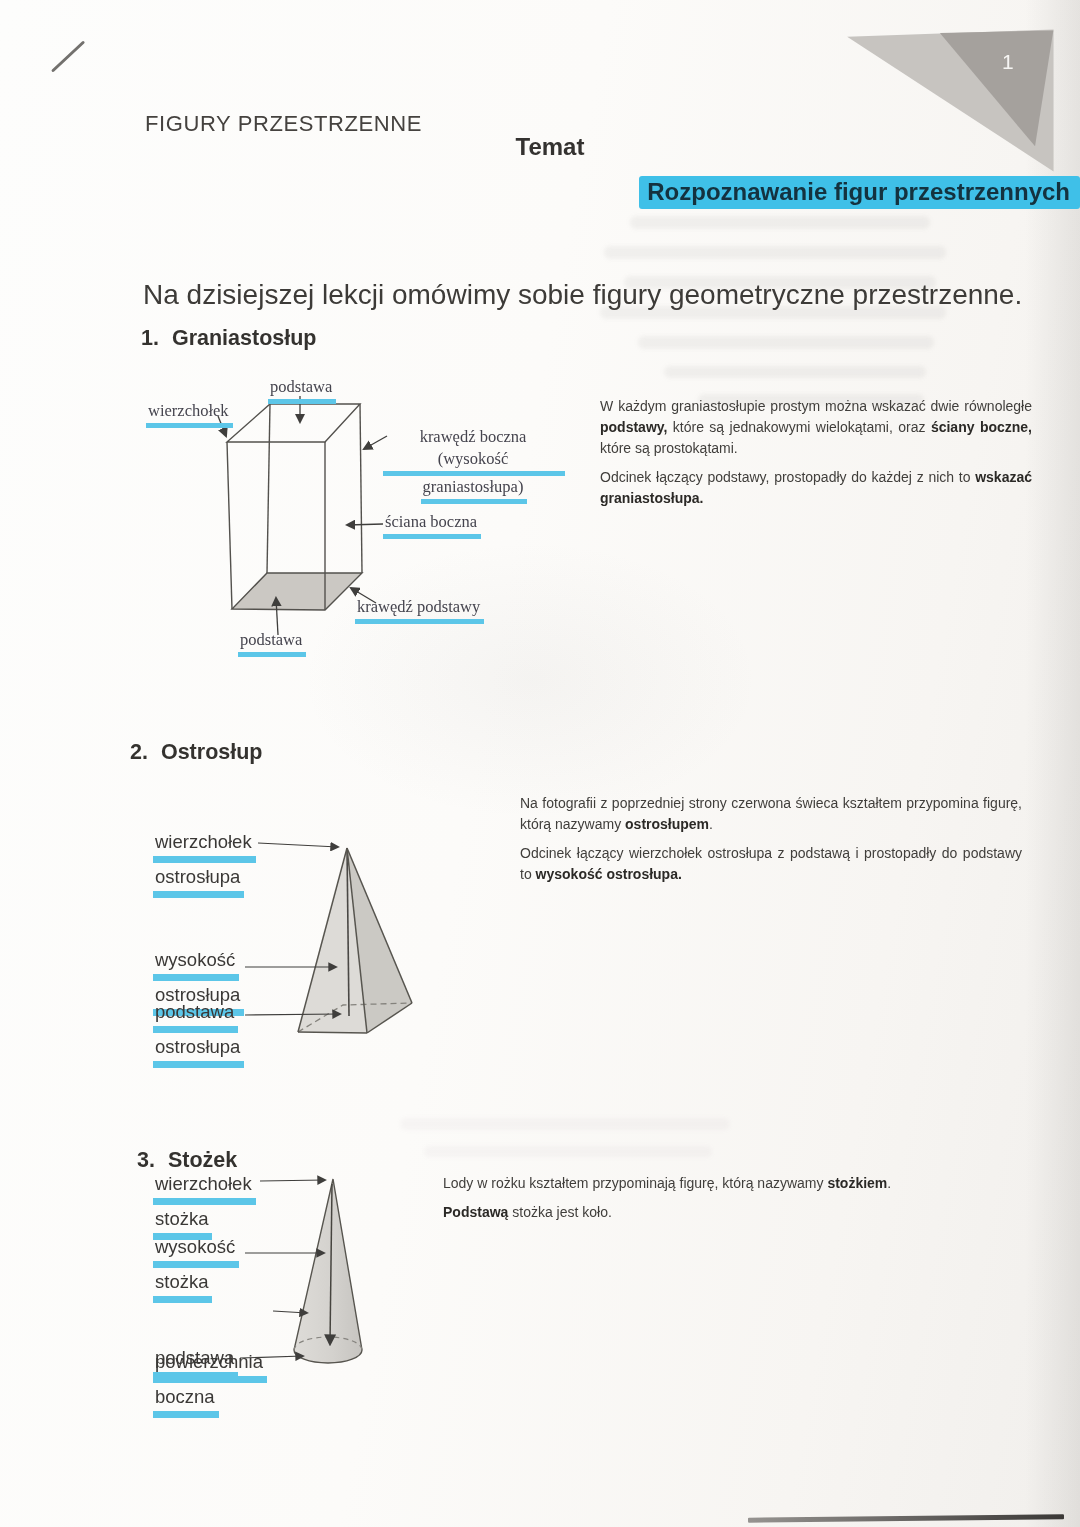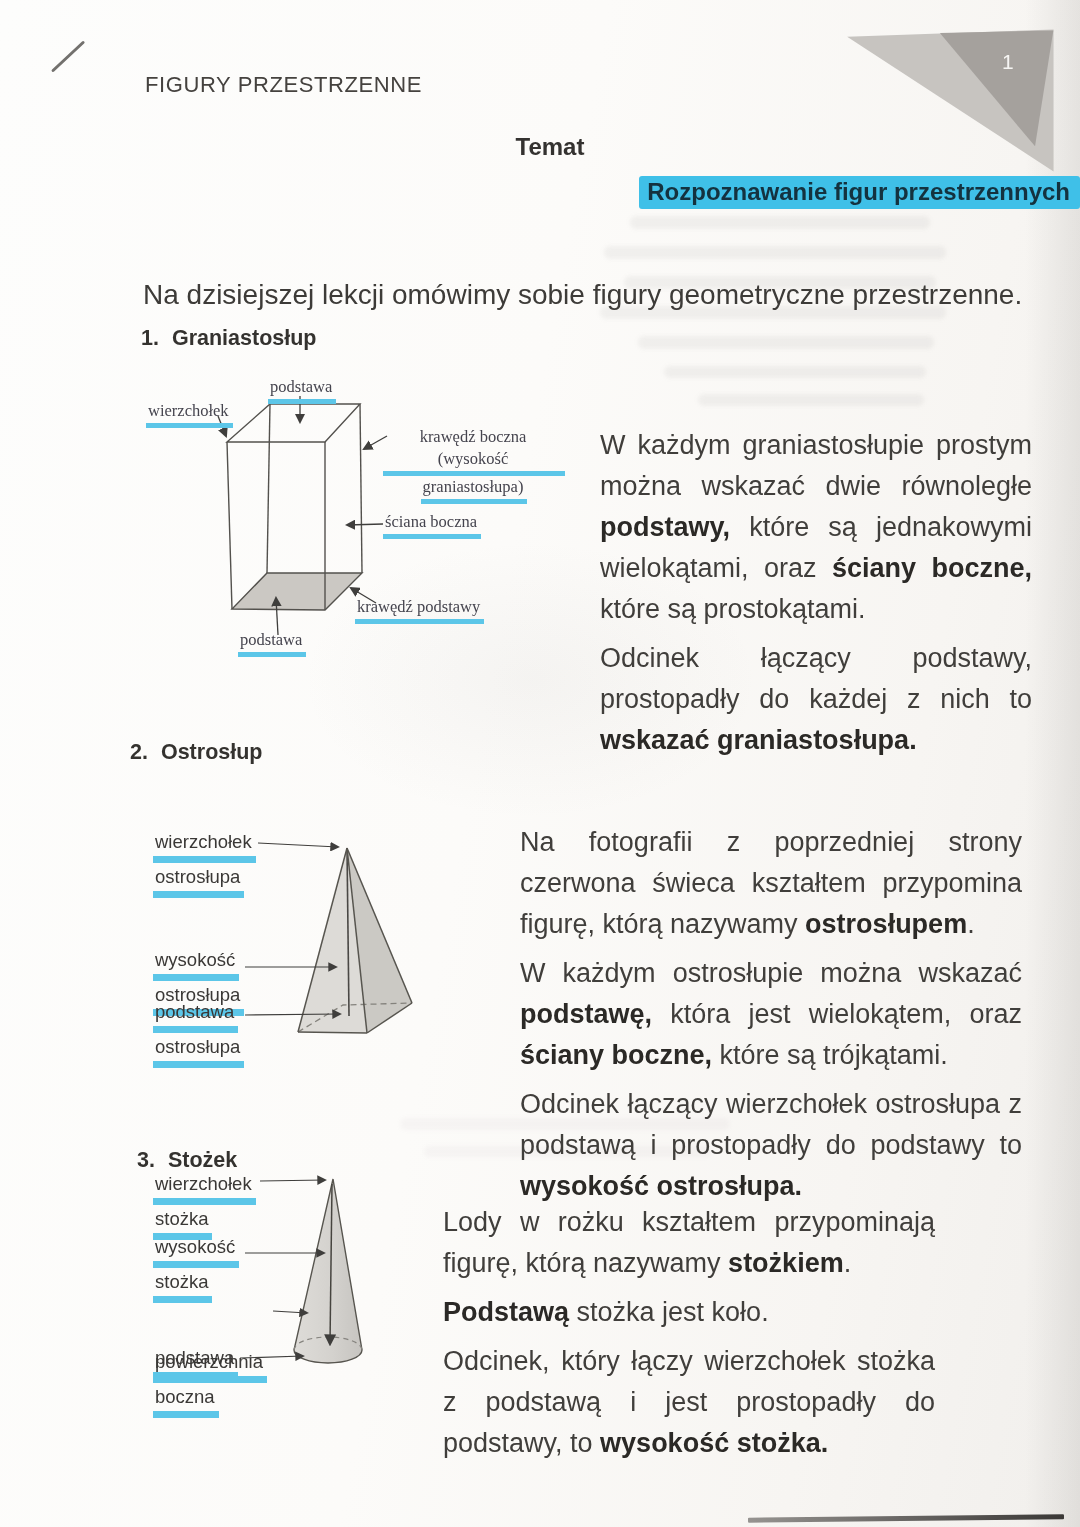--- a/index.html
+++ b/index.html
@@ -2,29 +2,29 @@
 <html lang="pl" style="--highlight: #3fc0e8; --underline: #5cc6e8;"><head>
 <meta charset="utf-8">
 <style>
   html,body{margin:0;padding:0;background:#e9e8e6;}
   .page{
     position:relative;width:1080px;height:1527px;margin:0 auto;overflow:hidden;
     background:linear-gradient(100deg,#fdfdfc 0%,#fcfbf9 45%,#f7f5f2 78%,#f1efec 100%);
     font-family:"Liberation Sans",sans-serif;color:#3e3c39;
   }
   
-  .doc-header{position:absolute;font-size:22px;letter-spacing:.6px;color:#45423f;}
+  .doc-header{position:absolute;font-size:22px;letter-spacing:.6px;color:#45423f;margin-top:39px;}
   .temat{position:absolute;font-size:24px;font-weight:bold;color:#343230;}
   .topic-wrap{position:absolute;left:0;width:1080px;text-align:right;}
   .topic{display:inline-block;background:var(--highlight,#3fc0e8);color:#14323f;
          font-size:24px;font-weight:bold;padding:2px 10px 3px 8px;border-radius:3px;}
   .intro{position:absolute;font-size:28px;color:#3d3b38;white-space:nowrap;}
   .sec-h{position:absolute;font-size:21.5px;font-weight:bold;color:#34322f;text-align:center;}
   .sec-h .num{margin-right:13px;}
-  .col{position:absolute;text-align:justify;font-size:27px;line-height:41px;color:#403e3b;margin-top:29px;}
+  .col{position:absolute;text-align:justify;font-size:14px;line-height:21px;color:#403e3b;}
   .col p{margin:0 0 0 0;padding:0;}
   .col p + p{margin-top:8px;}
   .col .b{font-weight:bold;color:#2b2926;}
   
   .lbl{position:absolute;}
   .lbl-serif{font-family:"Liberation Serif",serif;font-size:16.5px;color:#45444e;line-height:22px;}
   .lbl-sans{font-size:18.5px;color:#3a3836;line-height:28px;}
   .u{display:inline-block;border-bottom:5px solid var(--underline,#5cc6e8);padding:0 4px 1px 2px;margin-left:-2px;}
   .lbl-sans .u{border-bottom-width:7px;padding-bottom:0;}
   .ctr{text-align:center;}
@@ -170,21 +170,20 @@
     <span class="u">wysokość</span><br>
     <span class="u">ostrosłupa</span>
   </div>
   <div class="lbl lbl-sans" style="left:155px;top:998px;">
     <span class="u">podstawa</span><br>
     <span class="u">ostrosłupa</span>
   </div>
 
   <div class="col" style="left:520px;top:793px;width:502px;">
     <p><span>Na fotografii z poprzedniej strony czerwona świeca kształtem przypomina figurę, którą nazywamy </span><span class="b">ostrosłupem</span><span>.</span></p>
-    <p><span>W każdym ostrosłupie można wskazać </span><span class="b">podstawę,</span><span> która jest wielokątem, oraz </span><span class="b">ściany boczne,</span><span> które są trójkątami.</span></p>
     <p><span>Odcinek łączący wierzchołek ostrosłupa z podstawą i prostopadły do podstawy to </span><span class="b">wysokość ostrosłupa.</span></p>
   </div>
 
   <div class="sec-h" style="left:137px;top:1148px;">
     <span class="num">3.</span><span>Stożek</span>
   </div>
 
   <svg style="left:140px;top:1168px;" width="300" height="215" viewBox="0 0 300 215">
     <defs>
       <marker id="ah3" viewBox="0 0 10 10" refX="8" refY="5" markerWidth="8" markerHeight="8" orient="auto">
@@ -219,16 +218,15 @@
     <span class="u">powierzchnia</span><br>
     <span class="u">boczna</span>
   </div>
   <div class="lbl lbl-sans" style="left:155px;top:1344px;">
     <span class="u">podstawa</span>
   </div>
 
   <div class="col" style="left:443px;top:1173px;width:492px;">
     <p><span>Lody w rożku kształtem przypominają figurę, którą nazywamy </span><span class="b">stożkiem</span><span>.</span></p>
     <p><span class="b">Podstawą</span><span> stożka jest koło.</span></p>
-    <p><span>Odcinek, który łączy wierzchołek stożka z podstawą i jest prostopadły do podstawy, to </span><span class="b">wysokość stożka.</span></p>
   </div>
 
 </div>
 
 </body></html>

